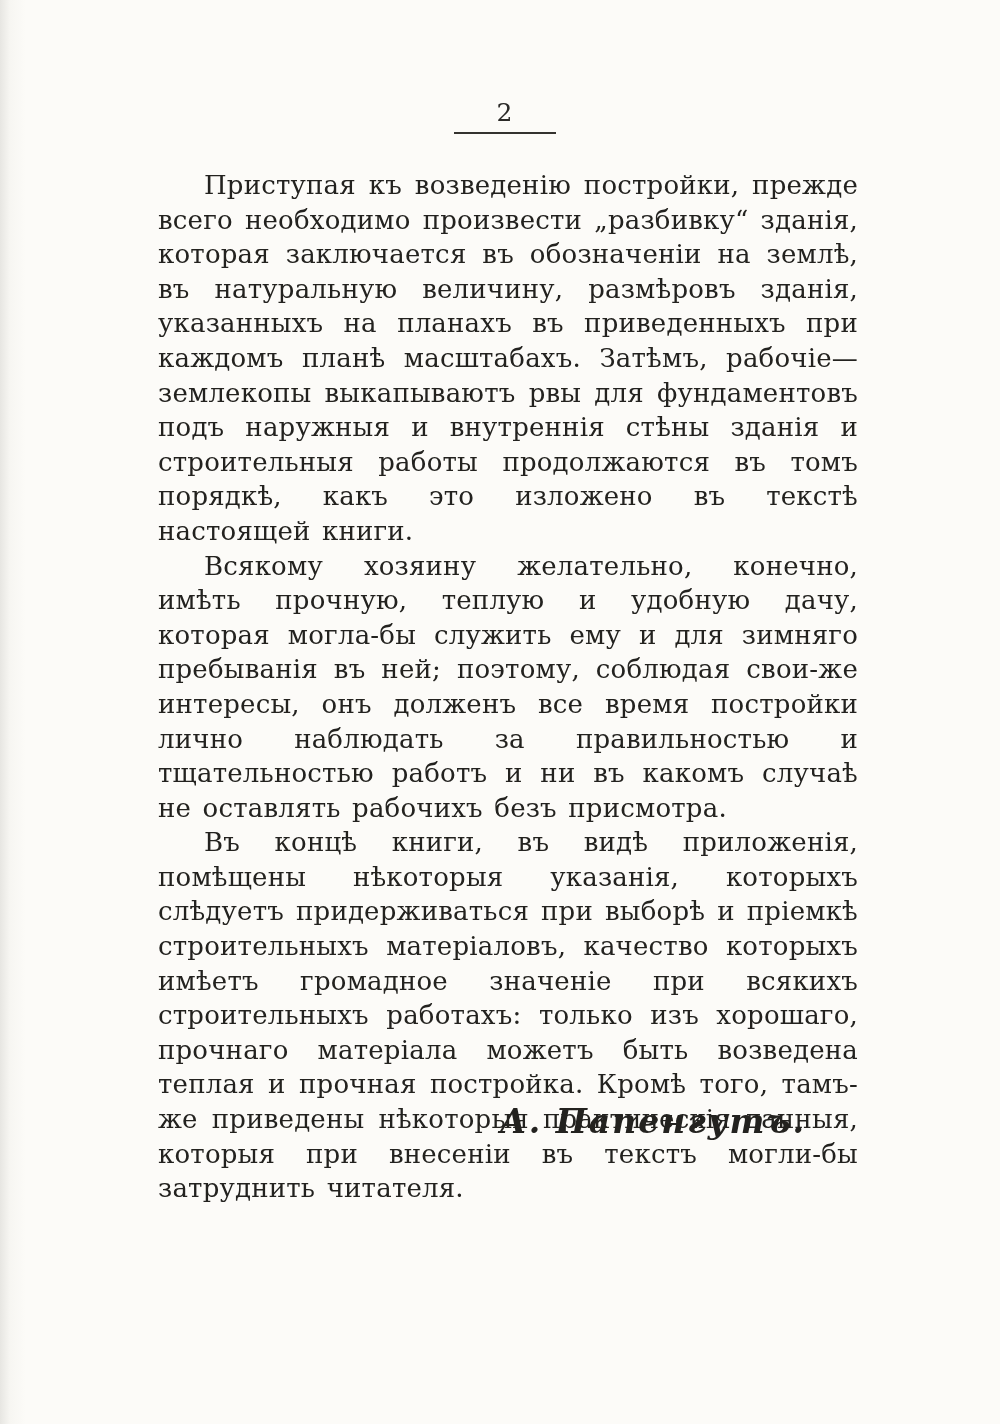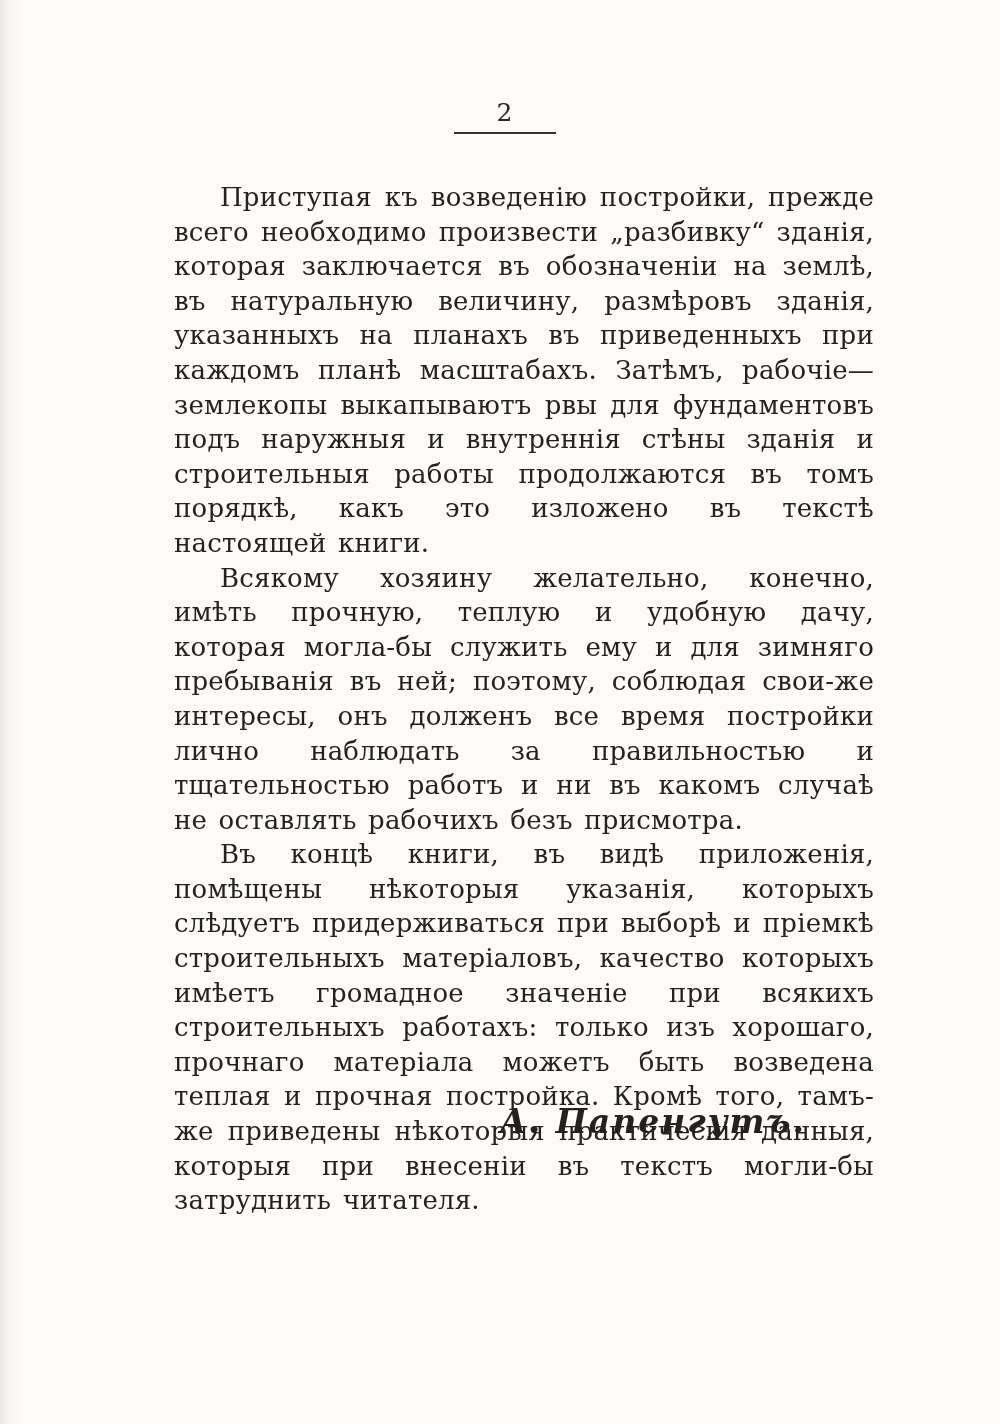--- a/index.html
+++ b/index.html
@@ -36,24 +36,23 @@
   }
   .page-number-rule {
     width: 102px;
     height: 2px;
     background: #34332f;
     margin: 5px auto 0 auto;
     transform: translateX(5px);
   }
   .body-text {
     position: absolute;
-    top: 180px;
+    top: 168px;
     left: 158px;
     width: 700px;
-    margin-left: 16px;
   }
   .body-text p {
     margin: 0;
     font-size: 26px;
     line-height: 34.6px;
     text-align: justify;
     text-indent: 46px;
     word-spacing: 3px;
     letter-spacing: 0.2px;
     color: #23221f;

